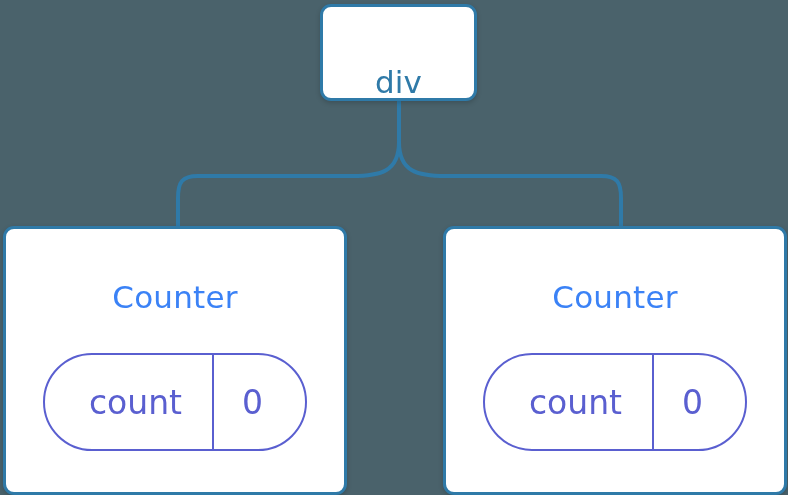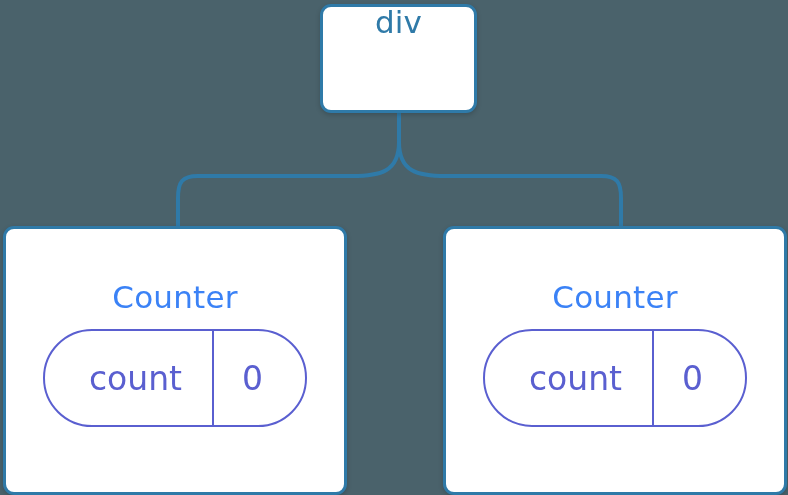--- a/index.html
+++ b/index.html
@@ -43,22 +43,22 @@
     display: flex;
     flex-direction: column;
     align-items: center;
   }
 
   
   #node-div {
     left: 320px;
     top: 4px;
     width: 157px;
-    height: 109px;
-    justify-content: flex-start;
+    height: 97px;
+    justify-content: flex-end;
   }
   .node-title-root {
     color: #2f7aa8;
     font-size: 31px;
     line-height: 1;
     letter-spacing: 0.2px;
   }
 
   
   #node-counter-left {
@@ -80,21 +80,21 @@
   .node-title {
     color: #3b82f6;
     font-size: 31px;
     line-height: 1;
     margin-top: 53px;
     letter-spacing: 0.2px;
   }
 
   
   .state-pill {
-    margin-top: 16px;
+    margin-top: 40px;
     height: 98px;
     display: flex;
     align-items: stretch;
     border: 2px solid #5a5fd0;
     border-radius: 49px;
     box-sizing: border-box;
     background: transparent;
   }
   .pill-key {
     display: flex;

